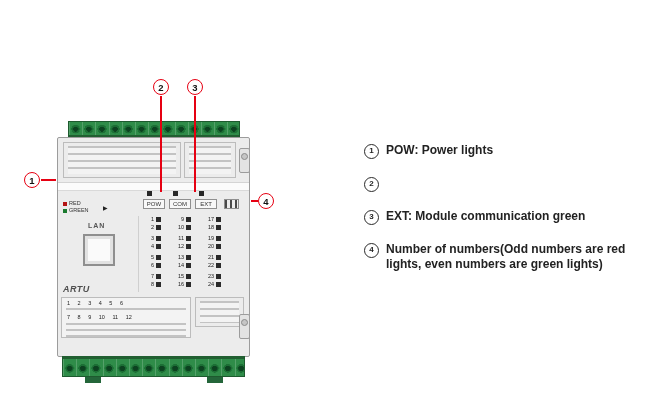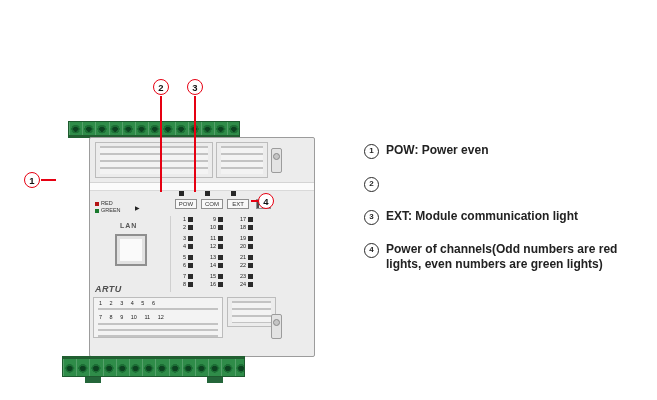--- a/index.html
+++ b/index.html
@@ -10,22 +10,22 @@
   .term{position:absolute;background-color:#2f8c49;
         background-image:
           repeating-linear-gradient(90deg, rgba(255,255,255,.18) 0 1px, rgba(0,0,0,0) 1px 13.2px),
           radial-gradient(circle at 6.6px 55%, #0c4220 0 2.6px, #1c6f35 2.7px 4.3px, rgba(0,0,0,0) 4.4px);
         background-size:auto,13.2px 100%;
         border:1px solid #1d5a2e;box-sizing:border-box;}
   .term-top{left:13px;top:0;width:172px;height:17px;border-bottom:3px solid #215f31;}
   .term-bottom{left:7px;top:235px;width:183px;height:21px;border-top:3px solid #215f31;}
   .foot{position:absolute;top:256px;width:16px;height:6px;background:#24663a;}
 
-  .dev-body{position:absolute;left:2px;top:16px;width:226px;height:220px;background:#ececec;
-            border:1px solid #9c9c9c;border-radius:2px;box-sizing:border-box;margin-left:32px;}
+  .dev-body{position:absolute;left:2px;top:16px;width:193px;height:220px;background:#ececec;
+            border:1px solid #9c9c9c;border-radius:2px;box-sizing:border-box;}
 
   .panel{position:absolute;border:1px solid #bcbcbc;background:#f3f3f3;box-sizing:border-box;}
   .lines{background-image:repeating-linear-gradient(180deg,#c3c3c3 0 2px,rgba(0,0,0,0) 2px 7px);
          background-origin:content-box;background-clip:content-box;padding:3px 4px;}
 
   .stripe{position:absolute;left:0;top:44px;width:100%;height:7px;background:#fbfbfb;
           border-top:1px solid #d4d4d4;border-bottom:1px solid #d9d9d9;}
 
   .ind{position:absolute;top:53px;width:22px;}
   .ind .dot{display:block;width:5px;height:5px;background:#262626;margin-left:4px;}
@@ -217,28 +217,28 @@
 
   <div class="cnum" style="left:187px;top:79px;">3</div>
   <div class="cline" style="left:194px;top:96px;width:1.6px;height:96px;"></div>
 
   <div class="cnum" style="left:258px;top:193px;">4</div>
   <div class="cline" style="left:251px;top:200px;width:7px;height:1.6px;"></div>
 
   <div class="legend">
     <div class="litem">
       <span class="lnum">1</span>
-      <span>POW: Power even</span>
+      <span>POW: Power lights</span>
     </div>
     <div class="litem">
       <span class="lnum">2</span>
     </div>
     <div class="litem">
       <span class="lnum">3</span>
-      <span>EXT: Module communication light</span>
+      <span>EXT: Module communication green</span>
     </div>
     <div class="litem">
       <span class="lnum">4</span>
-      <span>Power of channels(Odd numbers are red lights, even numbers are green lights)</span>
+      <span>Number of numbers(Odd numbers are red lights, even numbers are green lights)</span>
     </div>
   </div>
 
 </div>
 
 </body></html>

